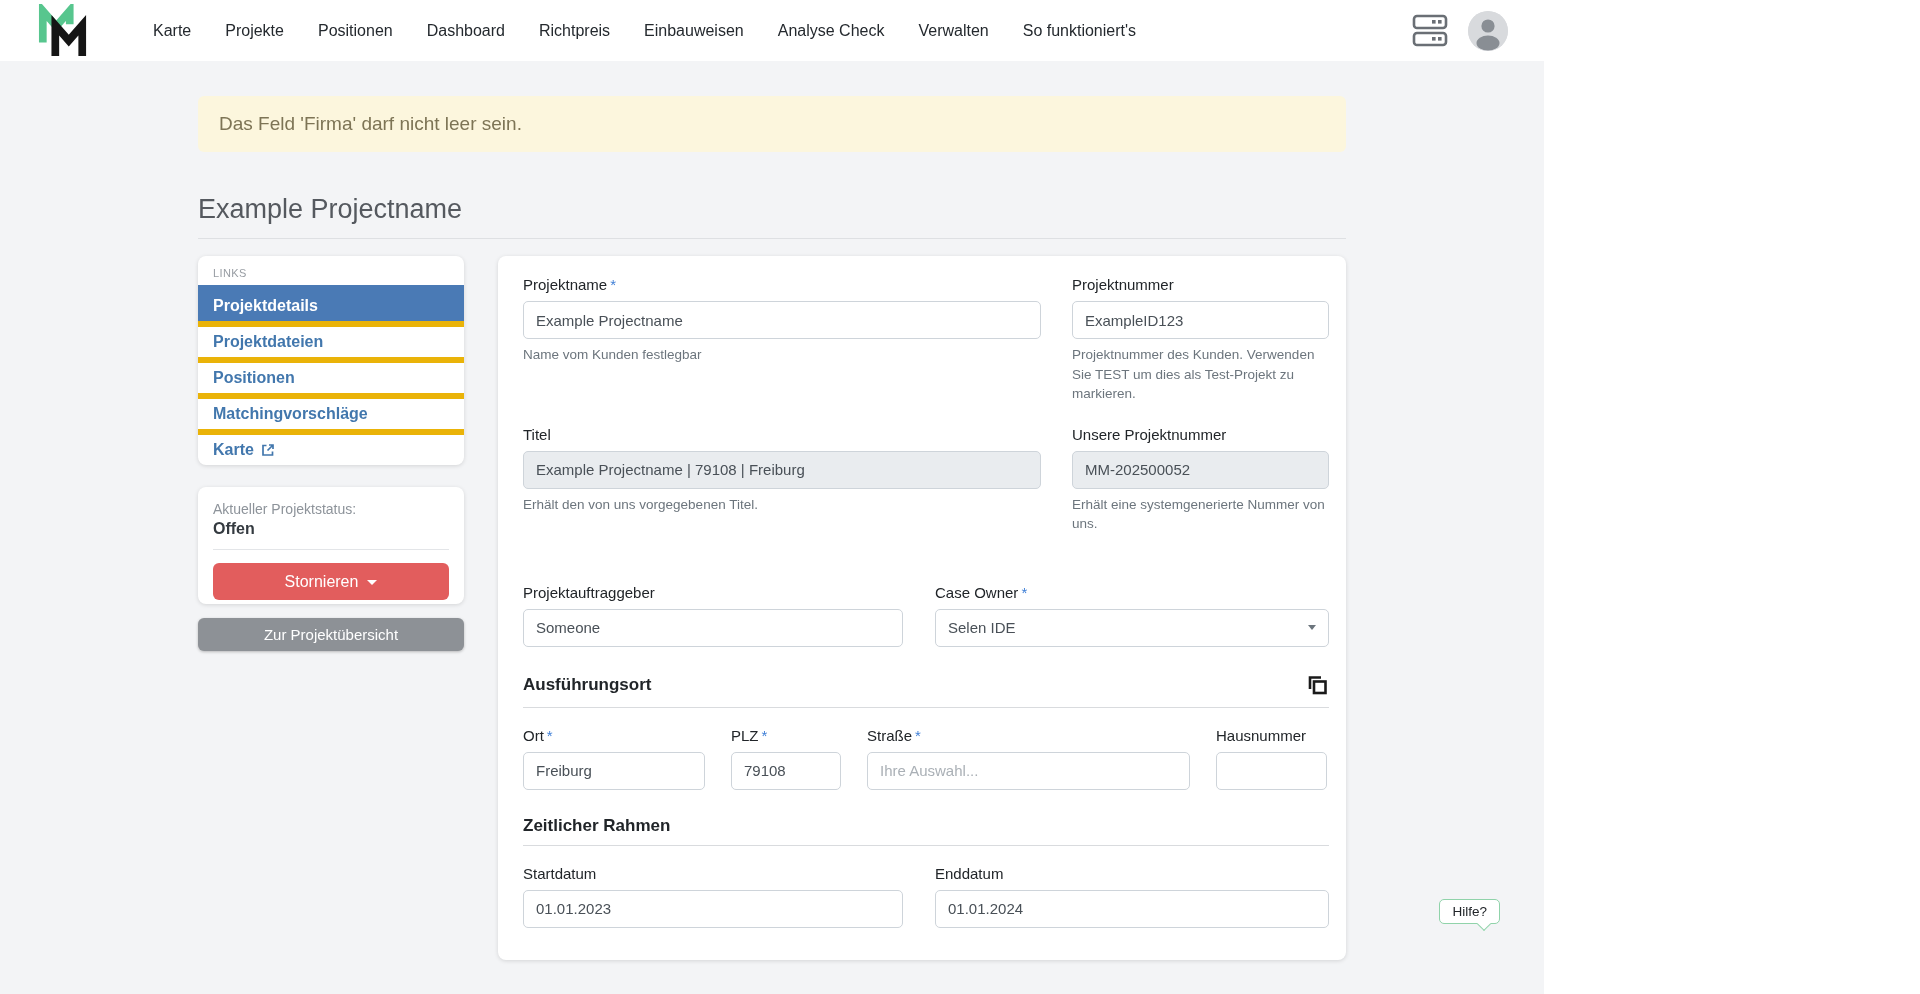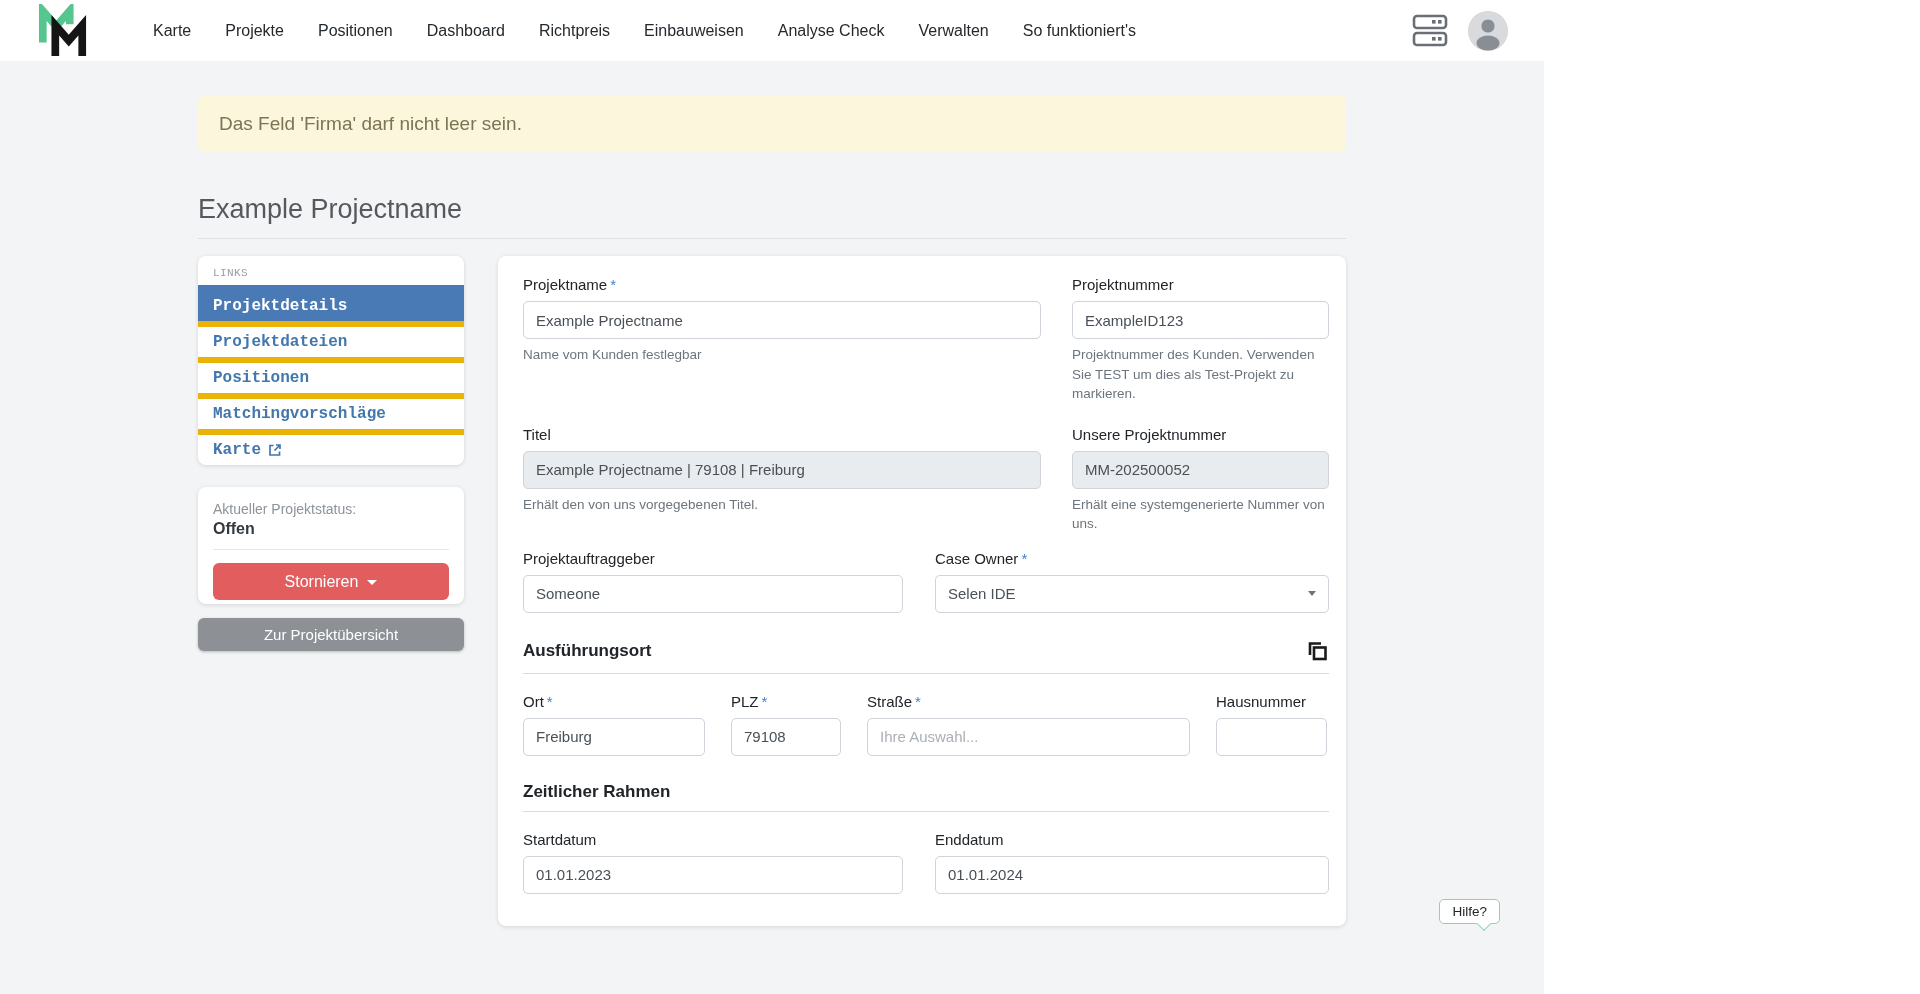--- a/index.html
+++ b/index.html
@@ -19,21 +19,21 @@
   .main { flex:1; }
   .container { width:1148px; margin:0 auto; }
   .alert { margin-top:35px; background:#fcf6dd; color:#7d7455; padding:17px 21px; border-radius:6px; font-size:19px; }
   .page-title { margin-top:42px; font-size:27px; color:#55595f; font-weight:500; }
   .title-divider { border-bottom:1px solid #dee0e3; margin-top:13px; margin-bottom:17px; }
   .content-grid { display:grid; grid-template-columns:266px 848px; column-gap:34px; align-items:start; }
 
   .card { background:#fff; border-radius:8px; box-shadow:0 1px 4px rgba(0,0,0,0.13); }
 
   
-  .links-card { overflow:hidden;font-family:Liberation Mono, monospace; }
+  .links-card { overflow:hidden; }
   .links-header { padding:11px 15px 6px; font-size:11px; color:#989da3; letter-spacing:0.4px; }
   .link-item { padding:6px 15px; font-size:16px; font-weight:600; color:#4277ad; border-top:6px solid #eab308; cursor:pointer; display:flex; align-items:center; gap:7px; }
   .link-item.active { background:#4a7ab5; color:#fff; border-color:#4a7ab5; }
 
   .status-card { margin-top:22px; padding:14px 15px 4px; }
   .status-label { font-size:14px; color:#8d939a; }
   .status-value { font-size:16px; font-weight:700; color:#343a40; margin-top:3px; }
   .status-divider { border-bottom:1px solid #e3e5e8; margin:11px 0 13px; }
   .btn-danger { width:100%; height:37px; background:#e25d5d; color:#fff; border:none; border-radius:6px; font-size:16px; font-family:inherit; display:flex; align-items:center; justify-content:center; gap:9px; cursor:pointer; }
   .caret-down { width:0; height:0; border-left:5px solid transparent; border-right:5px solid transparent; border-top:5px solid #fff; margin-top:2px; }
@@ -42,21 +42,21 @@
   
   .form-card { padding:20px 17px 32px 25px; }
   .label { font-size:15px; font-weight:500; color:#212529; margin-bottom:8px; display:block; }
   .req { color:#3f7fd6; margin-left:3px; }
   .input { height:38px; border:1px solid #ced4da; border-radius:5px; padding:0 12px; font-size:15px; color:#495057; width:100%; background:#fff; font-family:inherit; }
   .input::placeholder { color:#aab0b6; }
   .input.disabled { background:#e9ecef; }
   .helper { font-size:13.5px; color:#6c757d; margin-top:6px; line-height:1.45; }
   .helper .muted { color:#b0b6bc; }
   .row-84 { display:grid; grid-template-columns:518px 257px; column-gap:31px; margin-bottom:22px; }
-  .row-84.titel-row { margin-bottom:16px; }
+  .row-84.titel-row { margin-bottom:50px; }
   .row-66 { display:grid; grid-template-columns:380px 1fr; column-gap:32px; margin-bottom:26px; }
   .row-ort { display:grid; grid-template-columns:182px 110px 323px 111px; column-gap:26px; margin-bottom:26px; }
   .section-header-row { display:flex; justify-content:space-between; align-items:center; }
   .section-title { font-size:17px; font-weight:700; color:#212529; }
   .section-hr { border-bottom:1px solid #d9dbde; margin:9px 0 19px; }
   .icon-btn { background:none; border:none; cursor:pointer; padding:0; display:flex; }
   .select { display:flex; align-items:center; justify-content:space-between; cursor:pointer; }
   .select-caret { width:0; height:0; border-left:4.5px solid transparent; border-right:4.5px solid transparent; border-top:5px solid #6c757d; }
   .help-btn { position:absolute; right:44px; bottom:70px; background:#fff; border:1.5px solid #90d3aa; border-radius:5px; padding:4px 12px; font-size:13.5px; color:#212529; font-family:inherit; cursor:pointer; }
   .help-btn::after { content:""; position:absolute; width:9px; height:9px; background:#fff; border-right:1.5px solid #90d3aa; border-bottom:1.5px solid #90d3aa; transform:rotate(45deg); bottom:-6px; right:10px; }

